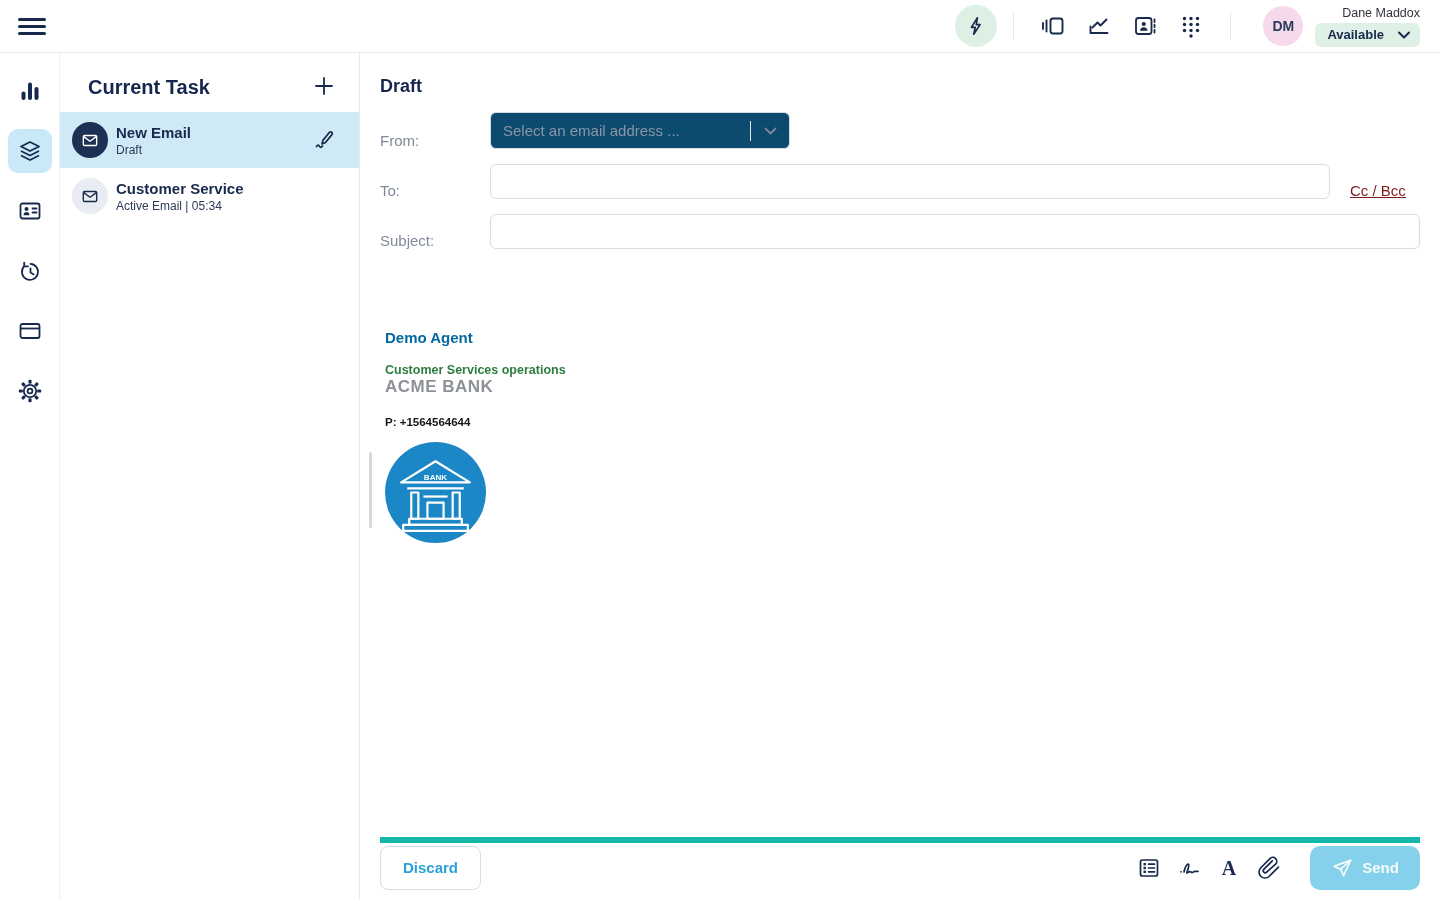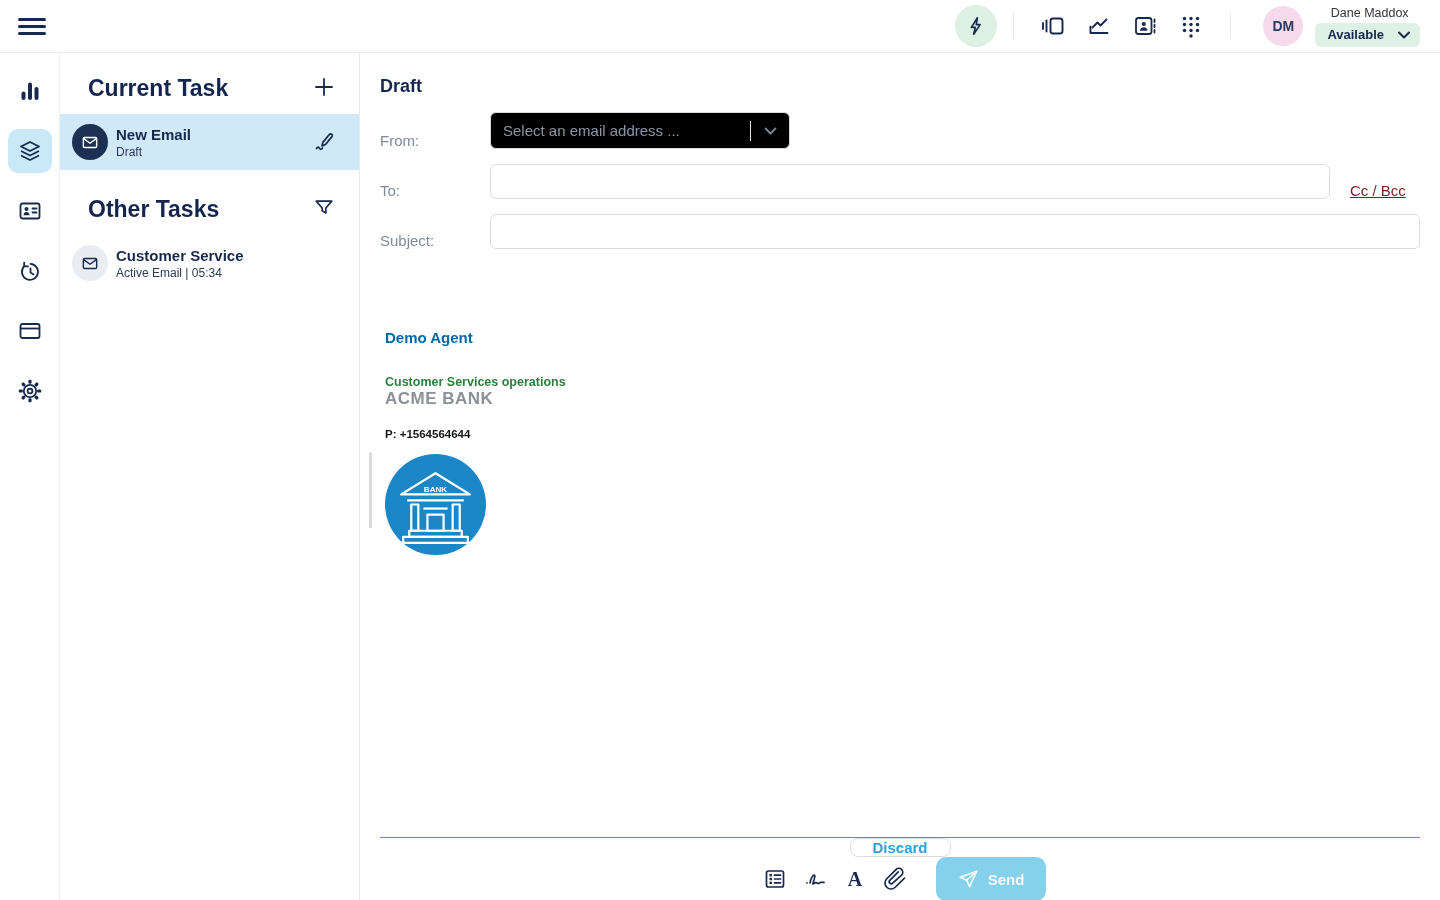--- a/index.html
+++ b/index.html
@@ -10,69 +10,69 @@
 
   
   .topbar { position:absolute; top:0; left:0; right:0; height:53px; background:#fff; border-bottom:1px solid #e9ebee; display:flex; align-items:center; justify-content:space-between; padding:0 20px 0 18px; z-index:5; }
   .hamburger-btn { width:28px; height:24px; display:flex; flex-direction:column; justify-content:center; gap:4px; }
   .hamburger-btn span { display:block; height:3px; border-radius:2px; background:#17294d; }
   .tb-right { display:flex; align-items:center; }
   .quick-circle { width:42px; height:42px; border-radius:50%; background:#ddf0e4; display:flex; align-items:center; justify-content:center; }
   .tb-divider { width:1px; height:26px; background:#e4e6ea; margin:0 16px; }
   .tb-iconbtn { width:24px; height:24px; margin:0 11px; }
   .tb-avatar { width:40px; height:40px; border-radius:50%; background:#f6d9ea; color:#2b3a5e; font-weight:bold; font-size:14px; display:flex; align-items:center; justify-content:center; margin:0 12px 0 16px; }
-  .tb-user { display:flex; flex-direction:column; align-items:center; gap:3px; }
+  .tb-user { display:flex; flex-direction:column; align-items:flex-end; gap:3px; }
   .tb-name { font-size:12.5px; color:#33333d; padding-left:4px; }
   .status-pill { background:#dff0e7; border-radius:6px; height:24px; display:flex; align-items:center; gap:14px; padding:0 10px 0 12px; font-size:13px; font-weight:bold; color:#17294d; min-width:96px; }
 
   
   .rail { position:absolute; top:53px; left:0; bottom:0; width:60px; border-right:1px solid #edeff1; display:flex; flex-direction:column; align-items:center; padding-top:8px; background:#fff; }
   .rail-item { width:60px; height:60px; display:flex; align-items:center; justify-content:center; }
   .rail-item .slot { width:44px; height:44px; border-radius:10px; display:flex; align-items:center; justify-content:center; }
   .rail-item.active .slot { background:#c9e9f8; }
 
   
   .task-panel { position:absolute; top:53px; left:60px; bottom:0; width:300px; border-right:1px solid #e7e9eb; background:#fff; }
   .tp-header { display:flex; align-items:center; justify-content:space-between; padding:22px 24px 12px 28px; }
-  .tp-title { font-size:23px; font-weight:bold; color:#15264e; }
+  .tp-title { font-size:20px; font-weight:bold; color:#15264e; }
   .task-row { display:flex; align-items:center; padding:10px 22px 10px 12px; min-height:50px; }
   .task-row.selected { background:#cfe9f6; }
   .task-avatar { width:36px; height:36px; border-radius:50%; display:flex; align-items:center; justify-content:center; flex:none; }
   .task-avatar.navy { background:#1c3054; }
   .task-avatar.gray { background:#e9ecf2; }
   .task-texts { margin-left:8px; flex:1; min-width:0; }
   .task-title { font-size:15px; font-weight:bold; color:#17294d; }
   .task-sub { font-size:12px; color:#2c3a57; margin-top:2px; }
   .task-trailing { flex:none; }
 
   
   .main { position:absolute; top:53px; left:360px; right:0; bottom:0; background:#fff; padding:23px 20px 0 20px; }
   .compose-title { font-size:18px; font-weight:bold; color:#15264e; }
   .form-row { display:flex; align-items:flex-end; margin-top:15px; }
   .form-label { width:110px; flex:none; font-size:15px; color:#808a9b; }
-  .from-select { width:300px; height:37px; border:1px solid #d9dde1; border-radius:6px; display:flex; align-items:center; padding-left:12px; background:#000000; cursor:pointer; }
+  .from-select { width:300px; height:37px; border:1px solid #d9dde1; border-radius:6px; display:flex; align-items:center; padding-left:12px; background:#0c4a6e; cursor:pointer; }
   .from-select .ph { flex:1; text-align:left; font-size:15px; color:#8b95a8; white-space:nowrap; overflow:hidden; }
   .from-select .sep { width:1px; height:20px; background:#e3e6ea; }
   .from-select .chev { width:38px; display:flex; align-items:center; justify-content:center; }
   .text-input { height:35px; border:1px solid #d9dde1; border-radius:6px; font-size:15px; padding:0 12px; color:#17294d; outline:none; background:#fff; }
   .to-input { width:840px; }
   .subject-input { flex:1; }
   .ccbcc { margin-left:20px; font-size:15px; color:#7f1d1d; text-decoration:underline; font-weight:500; white-space:nowrap; }
 
   .compose-body { margin-top:8px; padding:72px 0 0 5px; height:515px; cursor:text; }
   .sig-name { font-size:15px; font-weight:bold; color:#0369a1; }
-  .sig-role { font-size:12.5px; font-weight:bold; color:#2e7d3f; margin-top:29px; }
+  .sig-role { font-size:12.5px; font-weight:bold; color:#2e7d3f; margin-top:17px; }
   .sig-company { font-size:17px; font-weight:bold; color:#8d9197; letter-spacing:0.5px; }
   .sig-phone { font-size:11.5px; font-weight:bold; color:#15171a; margin-top:19px; }
   .sig-logo { margin-top:14px; width:101px; height:101px; }
 
   .scroll-thumb { position:absolute; left:9px; top:399px; width:3px; height:76px; border-radius:2px; background:#d9d9d9; cursor:grab; }
 
   
-  .compose-footer { position:absolute; left:20px; right:20px; bottom:0; height:63px; border-top:1px solid #14b8a6; display:flex; align-items:center; justify-content:space-between; padding-bottom:8px;flex-direction:column; }
+  .compose-footer { position:absolute; left:20px; right:20px; bottom:0; height:63px; border-top:6px solid #14b8a6; display:flex; align-items:center; justify-content:space-between; padding-bottom:8px; }
   .discard-btn { width:101px; height:44px; background:#fff; border:1px solid #dadde1; border-radius:8px; color:#2aa2d8; font-size:15px; font-weight:bold; }
   .footer-right { display:flex; align-items:center; }
   .ft-iconbtn { width:24px; height:24px; margin:0 8px; }
   .send-btn { width:110px; height:44px; margin-left:21px; background:#85d0ea; border-radius:10px; display:flex; align-items:center; justify-content:center; gap:9px; color:rgba(255,255,255,0.92); font-size:15px; font-weight:bold; }
 </style>
 </head>
 <body>
 
 <header class="topbar">
   <button class="hamburger-btn">
@@ -267,30 +267,20 @@
     <button class="task-trailing">
       <span class="icon">
         <svg width="24" height="24" viewBox="0 0 24 24" fill="none" stroke="#17294d" stroke-width="1.7" stroke-linecap="round" stroke-linejoin="round">
             <path d="M12.5 15.5 l6.6-8.1 a1.7 1.7 0 0 0 -2.6-2.1 l-6.6 8.1 -0.9 3.6 3.5-1.5 z"></path>
             <path d="M3.5 19.5 q1.7-2.6 3-0.2 q1.2 2.2 2.9-0.3"></path>
           </svg>
       </span>
     </button>
   </div>
 
-  <div class="tp-header" style="padding-top:26px">
-    <span class="tp-title">Other Tasks</span>
-    <button>
-      <span class="icon">
-        <svg width="22" height="22" viewBox="0 0 24 24" fill="none" stroke="#17294d" stroke-width="1.8" stroke-linejoin="round">
-            <path d="M3.5 4.5 h17 L14 12 v5.5 l-4-2.5 V12 Z"></path>
-          </svg>
-      </span>
-    </button>
-  </div>
 
   <div class="task-row">
     <span class="task-avatar gray">
       <span class="icon">
         <svg width="20" height="20" viewBox="0 0 24 24" fill="none" stroke="#17294d" stroke-width="1.7" stroke-linejoin="round">
             <rect x="4" y="6.5" width="16" height="12" rx="1.5"></rect>
             <path d="M4.5 8 l7.5 5.5 L19.5 8"></path>
           </svg>
       </span>
     </span>

